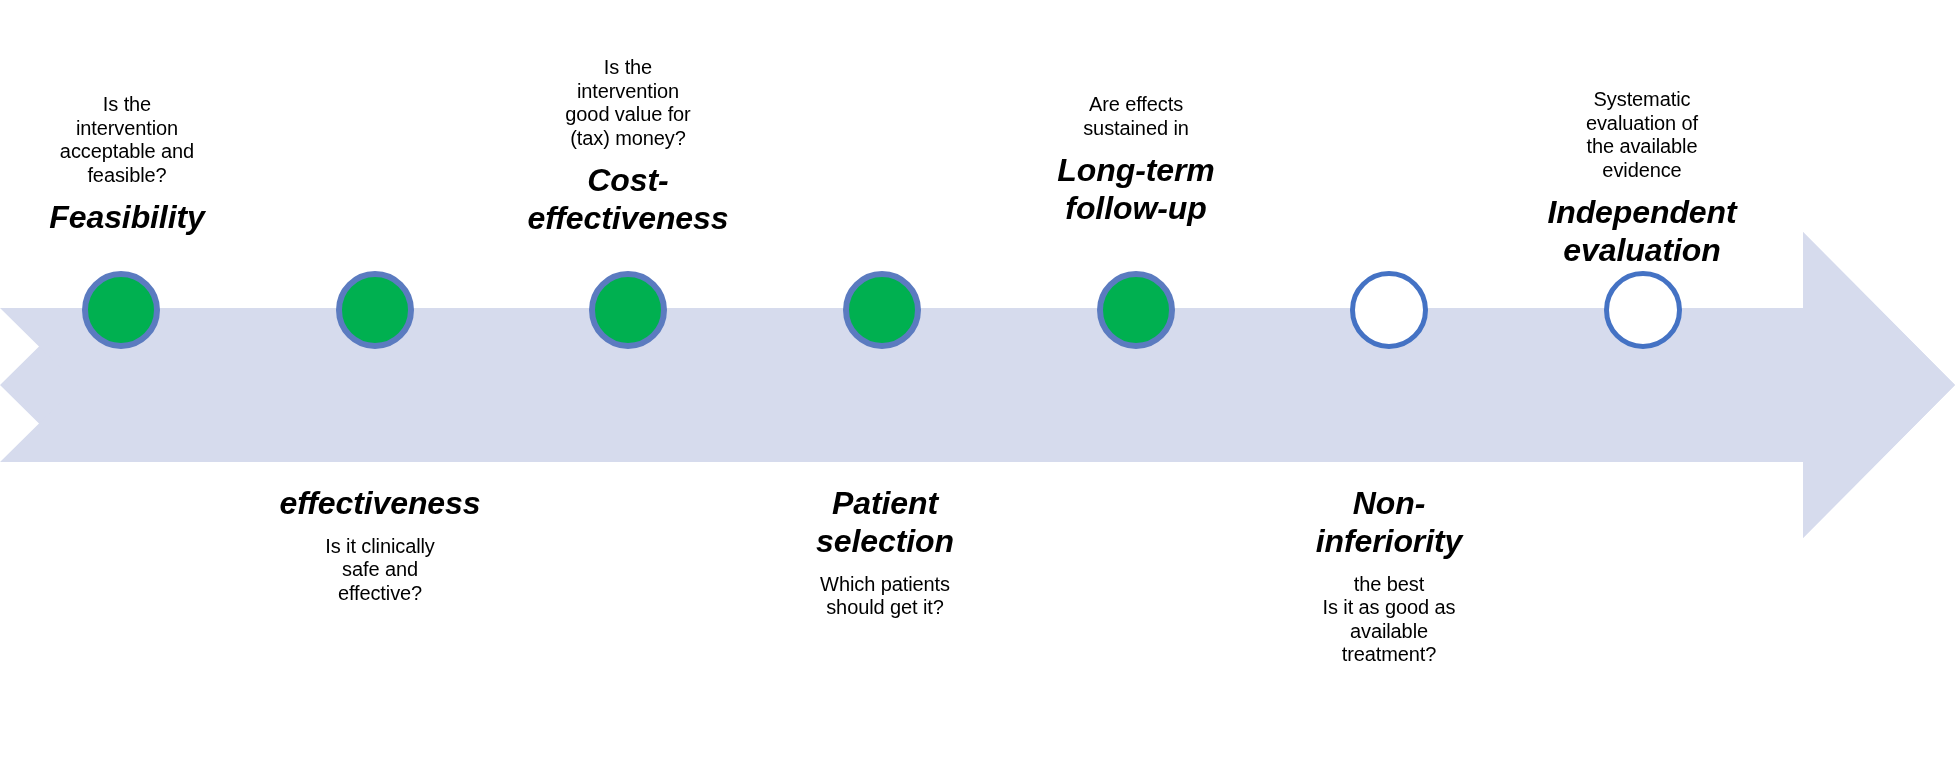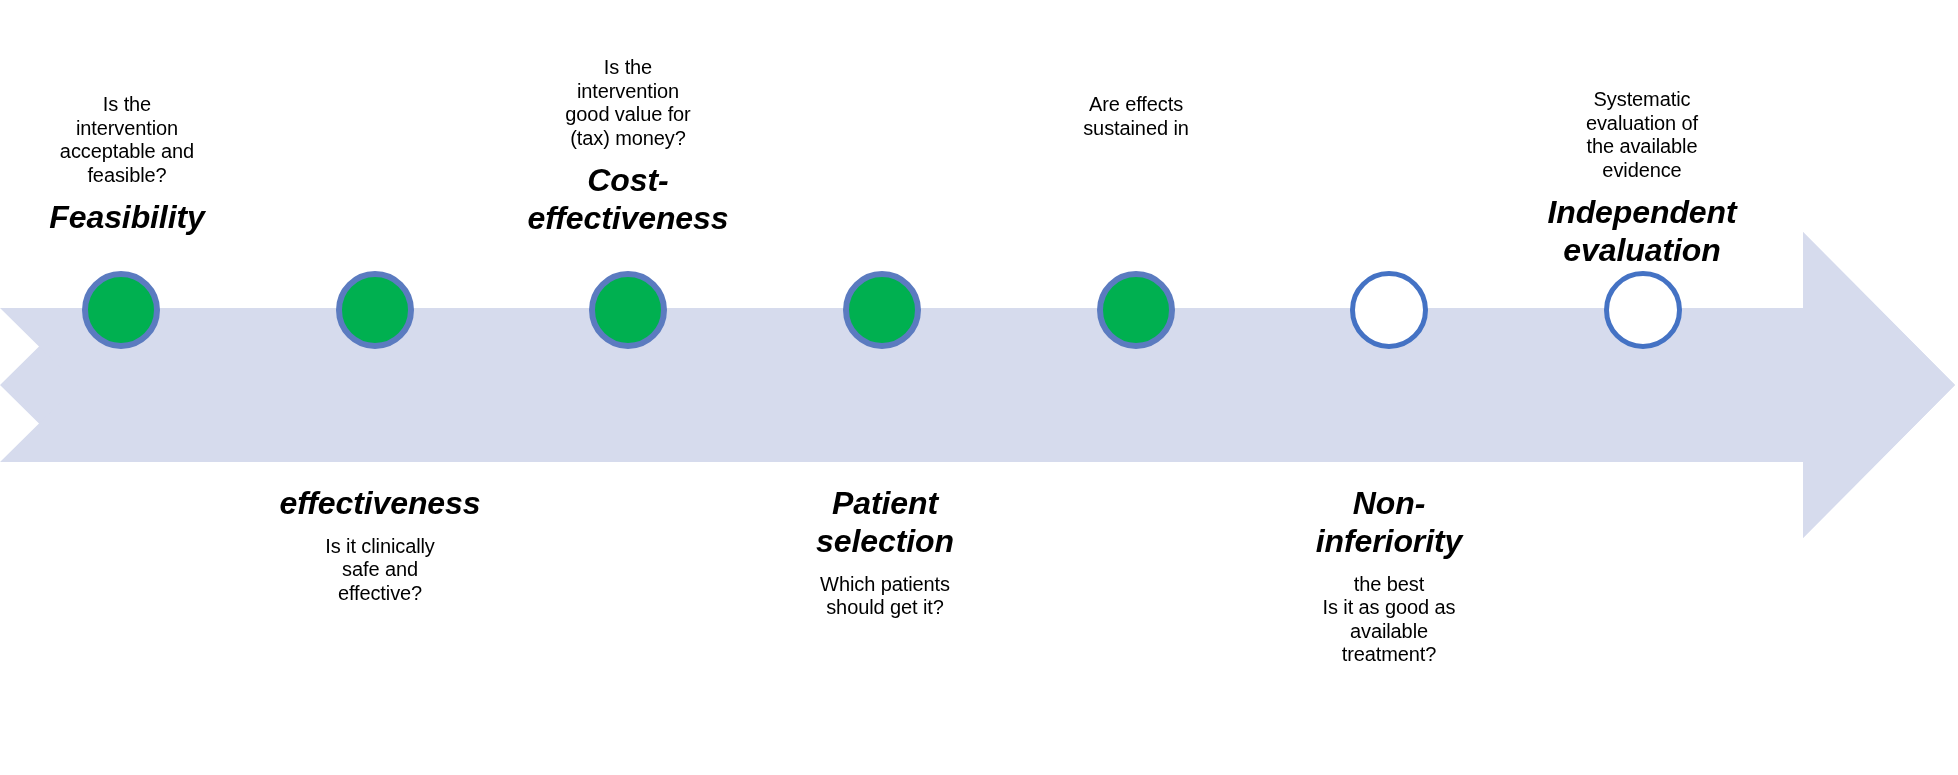--- a/index.html
+++ b/index.html
@@ -136,20 +136,24 @@
       <span class="nowrap-line">Which patients</span>
       <span class="nowrap-line">should get it?</span>
     </div>
   </div>
 
   <div class="label-block above" style="left:1006px; top:93px; width:260px;">
     <div class="desc">
       <span class="nowrap-line">Are effects</span>
       <span class="nowrap-line">sustained in</span>
     </div>
+    <div class="title">
+      <span class="nowrap-line">Long-term</span>
+      <span class="nowrap-line">follow-up</span>
+    </div>
   </div>
 
   <div class="label-block below" style="left:1259px; top:485px; width:260px;">
     <div class="title">
       <span class="nowrap-line">Non-</span>
       <span class="nowrap-line">inferiority</span>
     </div>
     <div class="desc">
       <span class="nowrap-line">the best</span>
       <span class="nowrap-line">Is it as good as</span>

